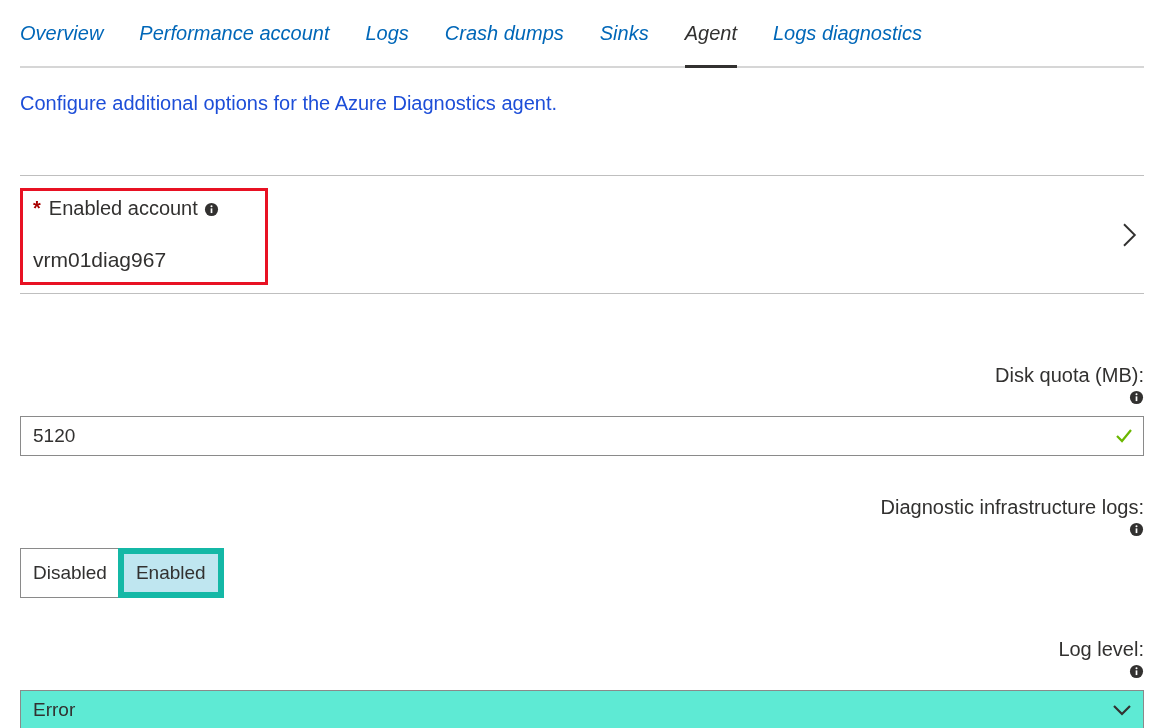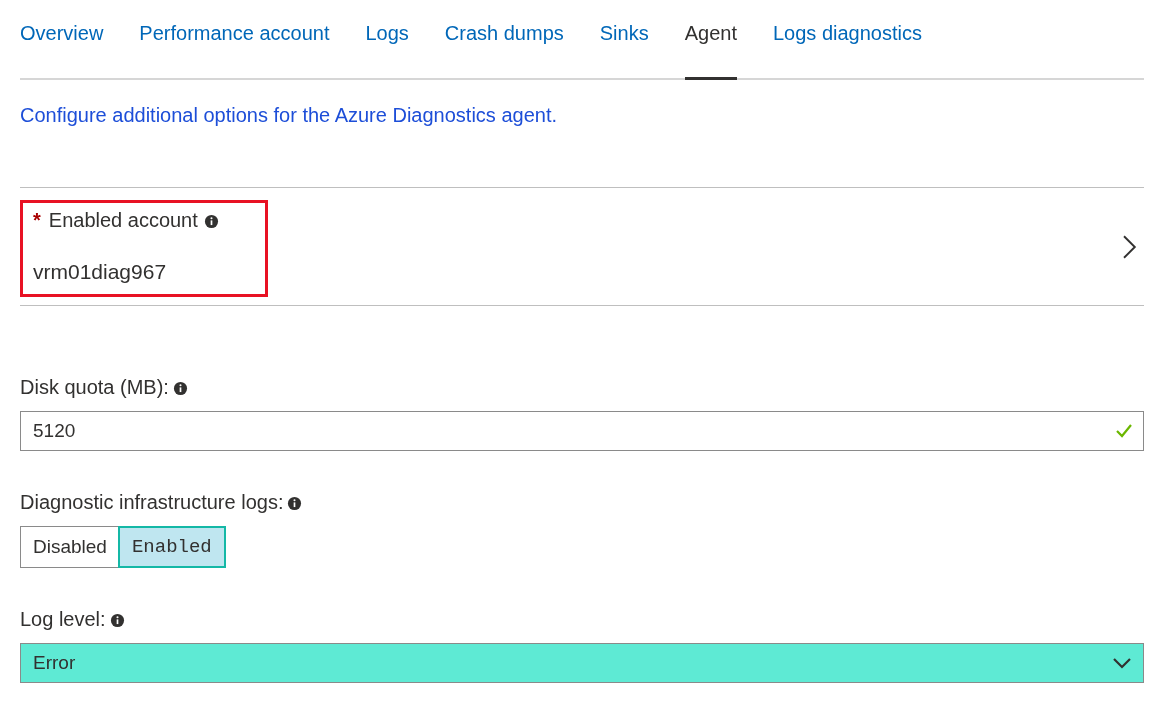--- a/index.html
+++ b/index.html
@@ -18,24 +18,25 @@
     .tabs {
       display: flex;
       gap: 36px;
       border-bottom: 2px solid #d6d6d6;
       padding-bottom: 0;
       margin-bottom: 24px;
     }
     .tab {
       color: #0067b8;
       font-size: 20px;
-      padding: 6px 0 32px 0;
+      padding: 6px 0 20px 0;
       cursor: pointer;
       border-bottom: 3px solid transparent;
       margin-bottom: -2px;
+      font-style: italic;
     }
     .tab.active {
       color: #323130;
       border-bottom: 3px solid #323130;
       font-weight: 400;
     }
     .description {
       font-size: 20px;
       color: #1d4ed8;
       margin-bottom: 60px;
@@ -92,22 +93,23 @@
       color: #323130;
     }
     .section {
       margin-top: 70px;
     }
     .section-label {
       font-size: 20px;
       color: #323130;
       margin-bottom: 12px;
       display: flex;
-      align-items: center;
+      align-items: flex-end;
       gap: 2px;
+      flex-direction: column;
     }
     .text-input-wrap {
       position: relative;
       width: 100%;
     }
     .text-input {
       width: 100%;
       border: 1px solid #8a8a8a;
       font-size: 19px;
       padding: 8px 40px 8px 12px;
@@ -129,25 +131,24 @@
       font-size: 19px;
       padding: 8px 12px;
       border: none;
       background: #ffffff;
       cursor: pointer;
       font-family: inherit;
       color: #323130;
     }
     .toggle-btn.active {
       background: #bfe6f0;
-      border: 2px solid #14b8a6;
+      border: 6px solid #14b8a6;
       margin: -1px;
       position: relative;
       z-index: 1;
-      font-family: Liberation Mono, monospace;
     }
     .section2 {
       margin-top: 40px;
     }
     .select-wrap {
       position: relative;
       width: 100%;
     }
     .select-input {
       width: 100%;

